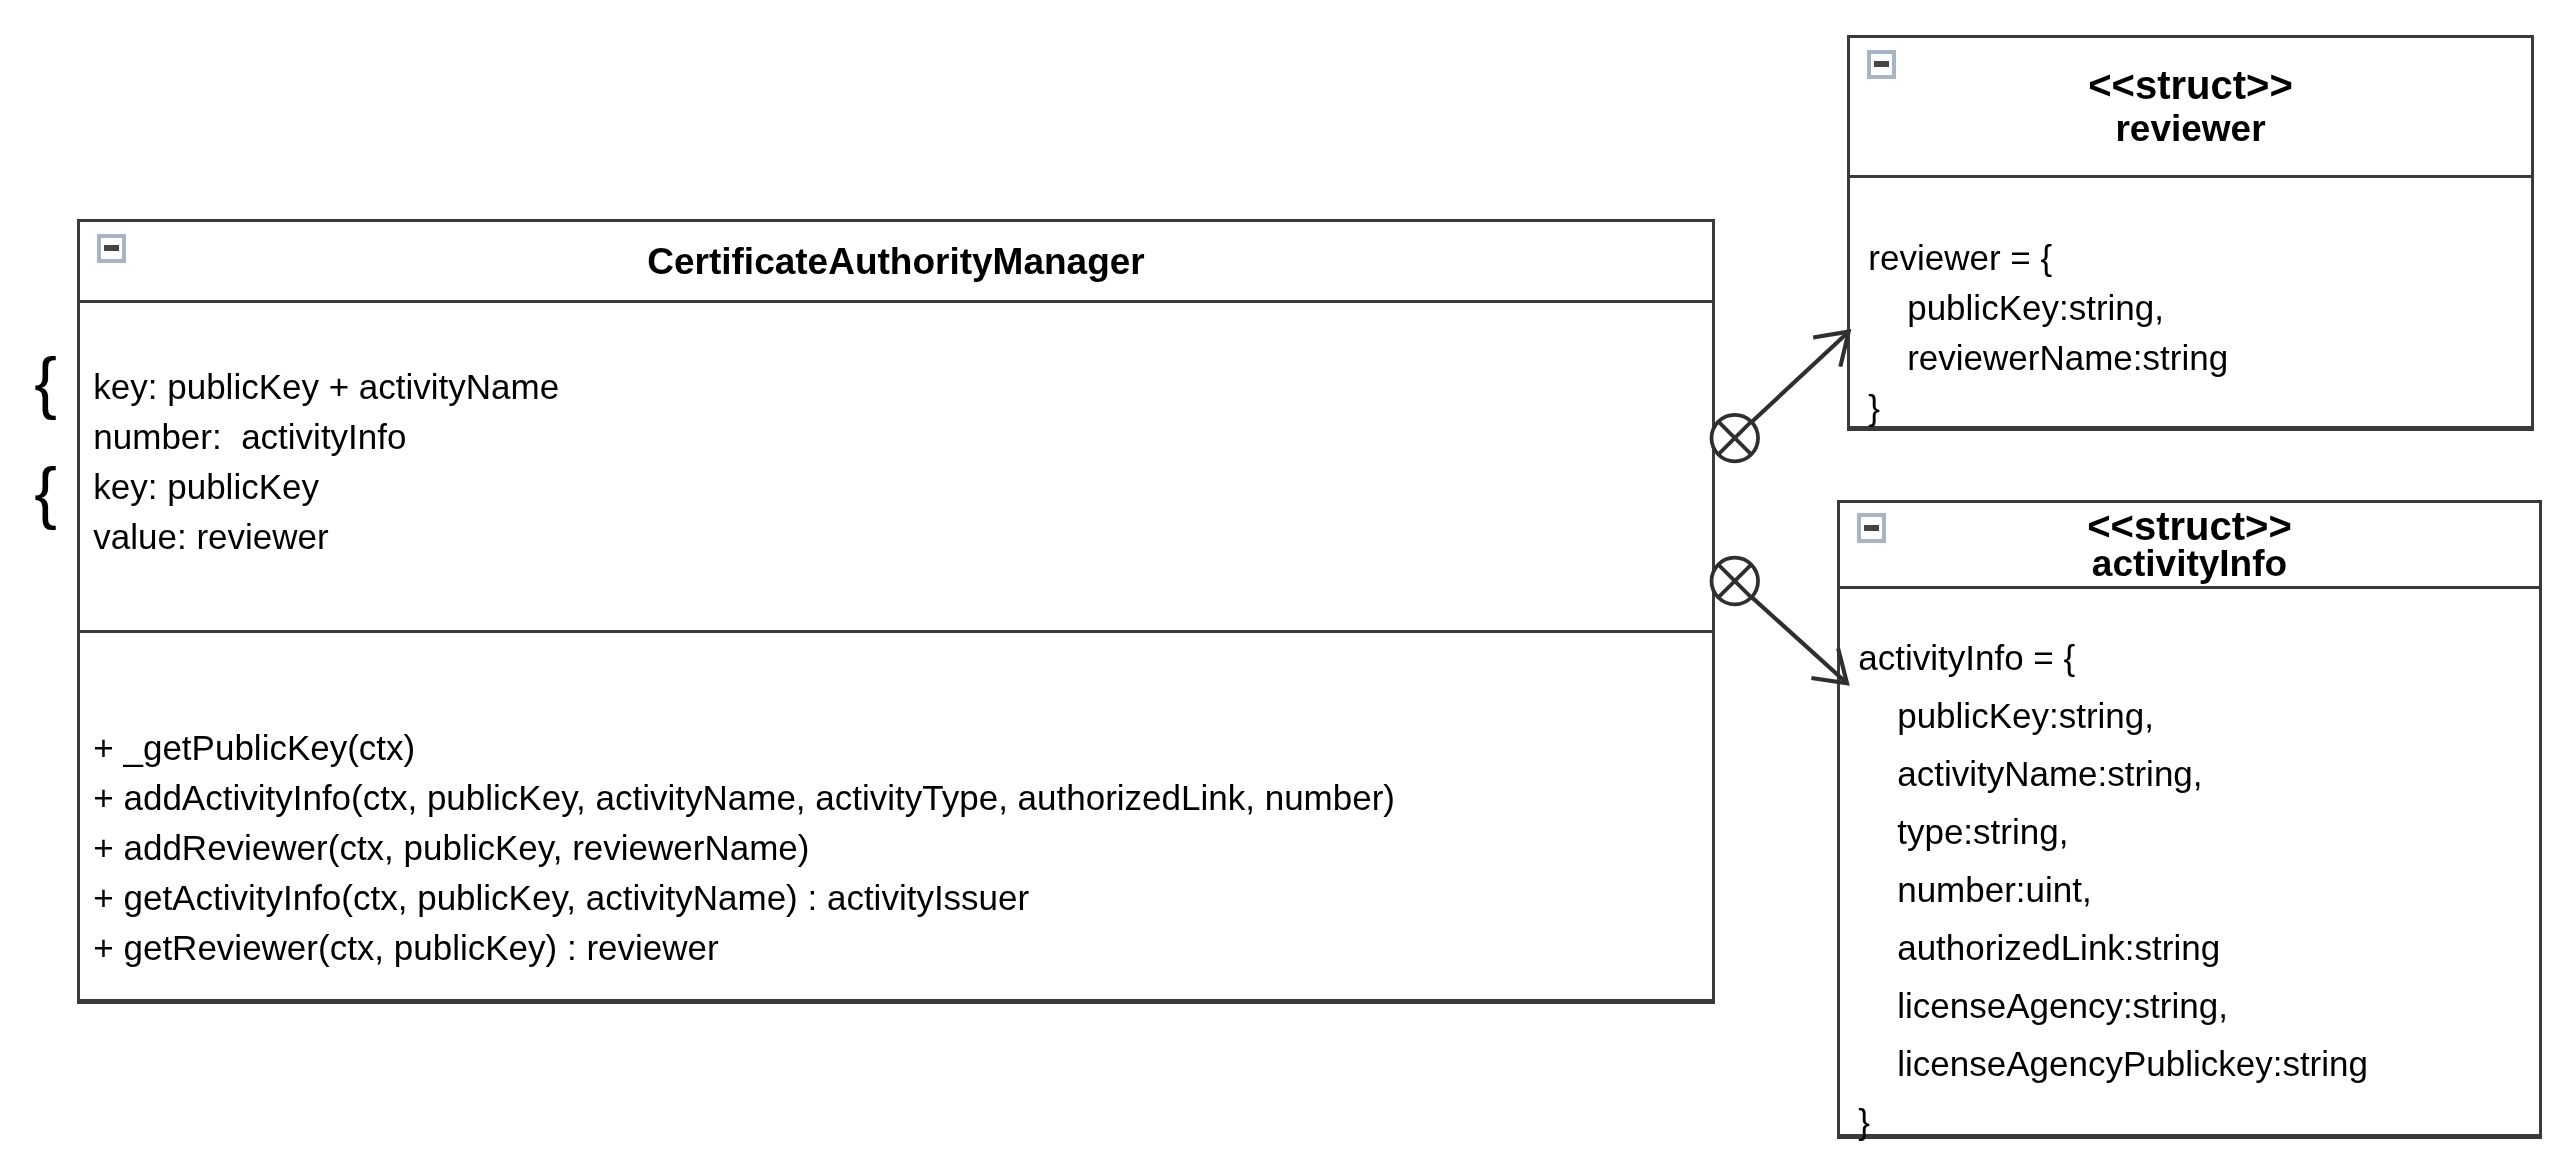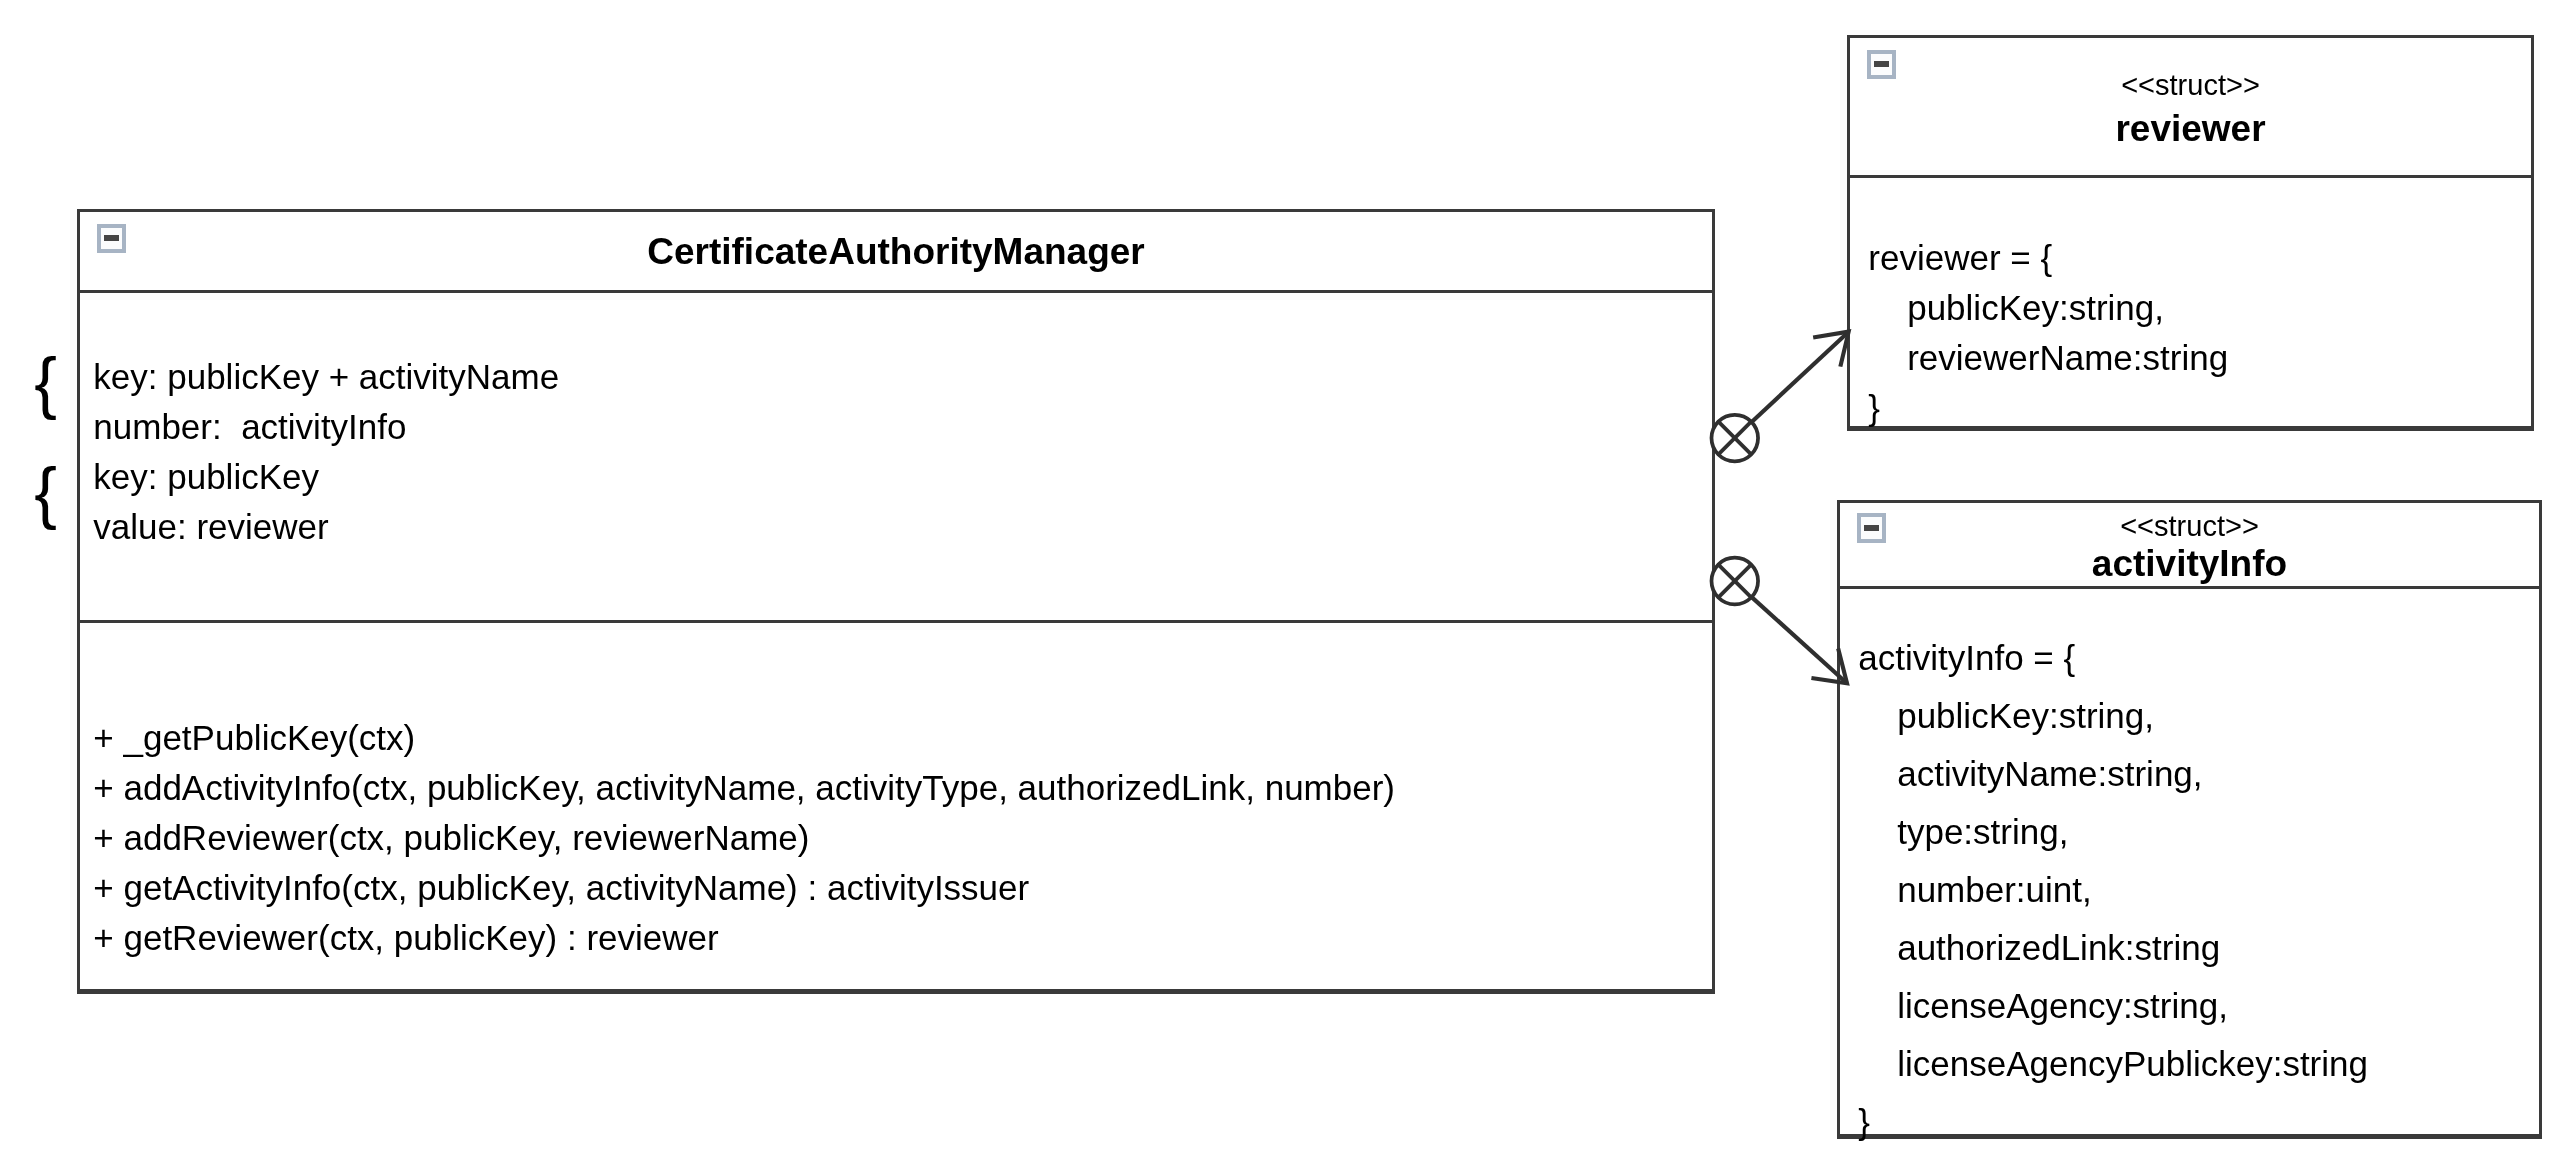--- a/index.html
+++ b/index.html
@@ -33,22 +33,22 @@
     border-bottom: 3.3px solid #3a3a3a;
     box-sizing: border-box;
   }
   .title-text {
     font-weight: bold;
     font-size: 37px;
     line-height: 43px;
     white-space: pre;
   }
   .stereotype-text {
-    font-weight: normal;
-    font-size: 29px;
+    font-weight: bold;
+    font-size: 40px;
     line-height: 43px;
     white-space: pre;
   }
   .box-section { box-sizing: border-box; margin-top: 32px; }
   .line {
     font-size: 35px;
     line-height: 50px;
     height: 50px;
     white-space: pre;
   }
@@ -66,21 +66,21 @@
     align-items: center;
     justify-content: center;
   }
   .collapse-icon .bar {
     width: 15px;
     height: 5.8px;
     background: #454545;
   }
 
   
-  .main-class { left: 77px; top: 209px; width: 1638px; height: 785px; }
+  .main-class { left: 77px; top: 219px; width: 1638px; height: 785px; }
   .main-class .box-title { height: 81px; }
   .main-class .fields {
     flex: 0 0 298px;
     border-bottom: 3.3px solid #3a3a3a;
     padding: 26.6px 16.6px 0 13.3px;
   }
   .main-class .methods {
     flex: 1 1 auto;
     padding: 58px 16.6px 0 13.3px;
   }

